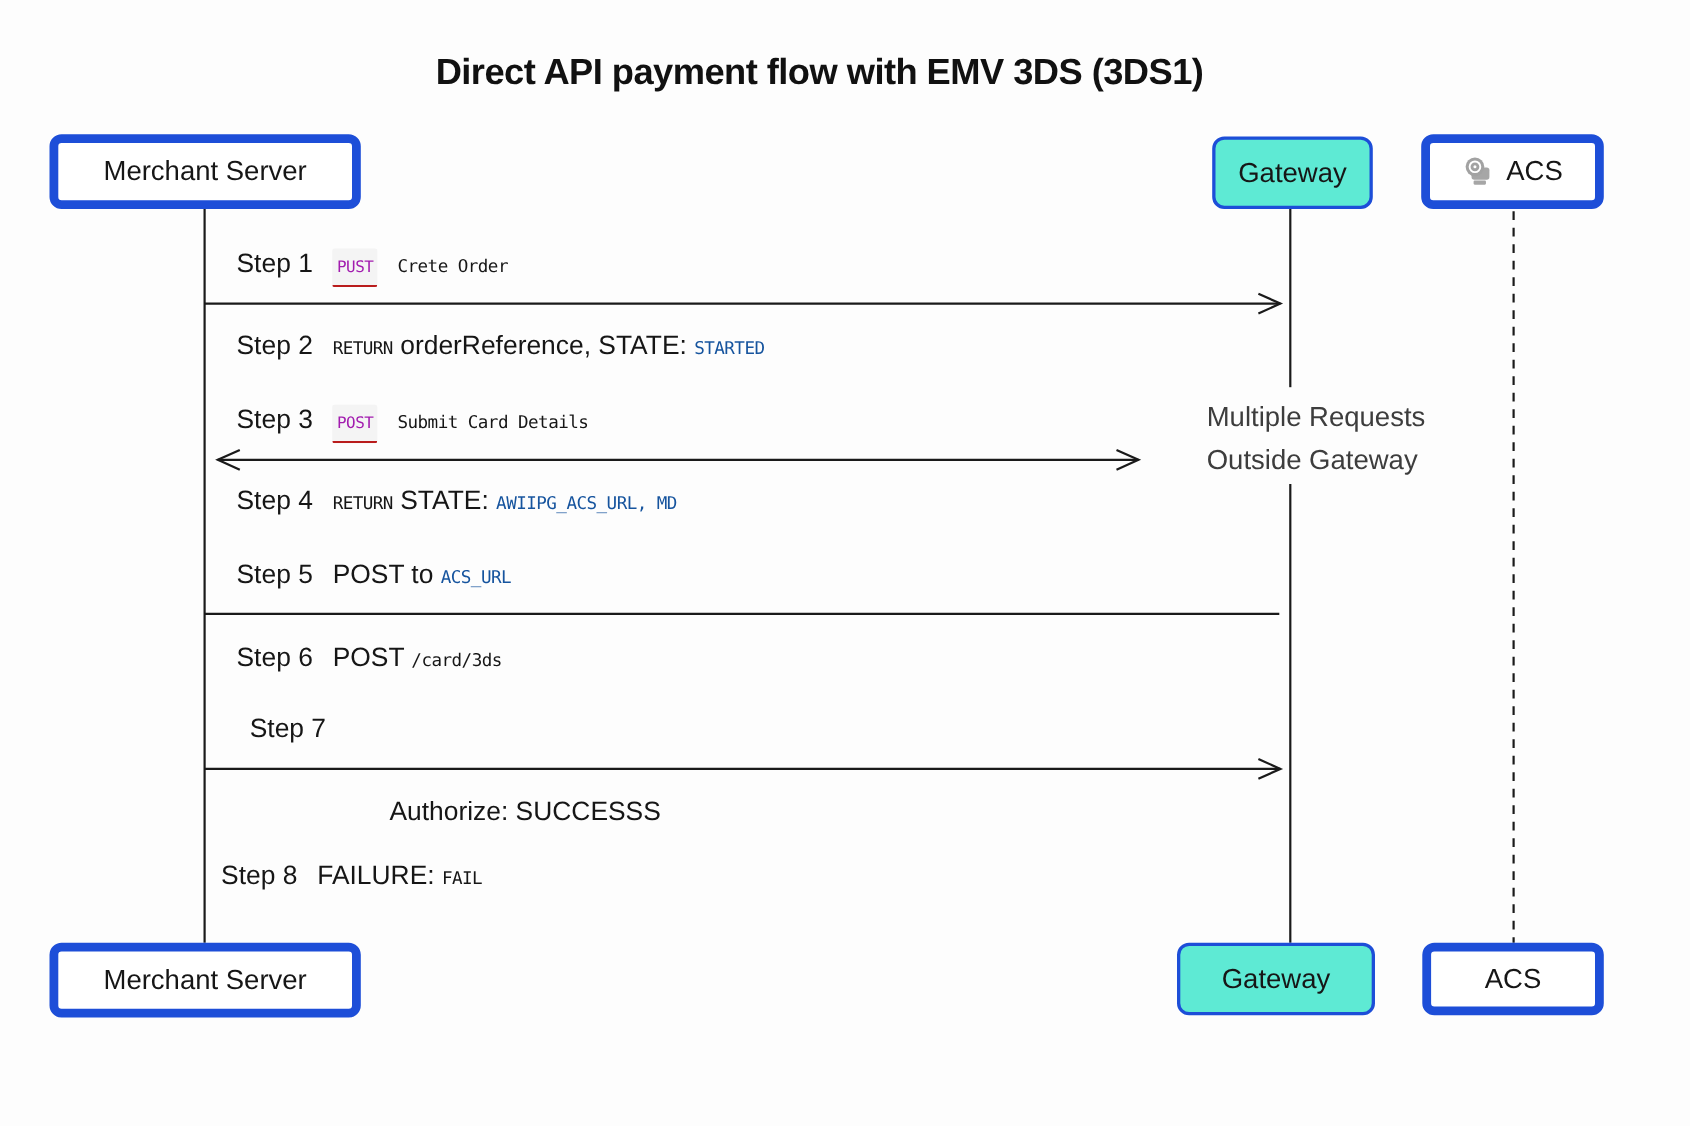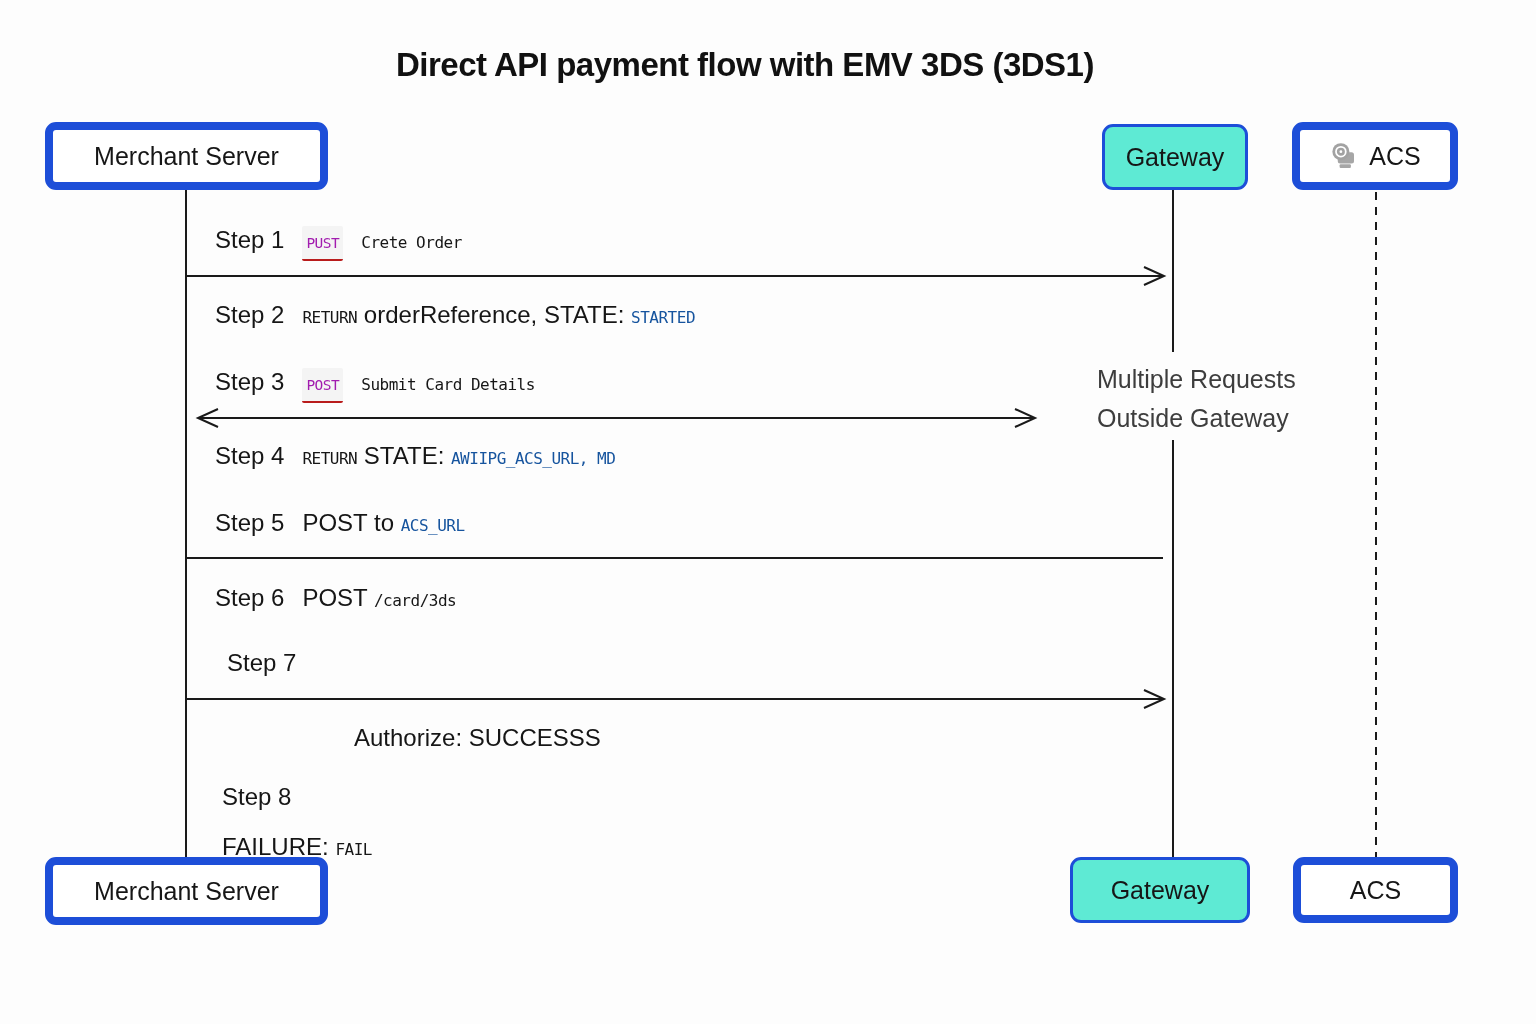--- a/index.html
+++ b/index.html
@@ -123,21 +123,21 @@
 </div>
 
 <div class="abs step-row" style="left:215px;top:647px;margin-left:12px;">
   <span class="step-label">Step 7</span>
 </div>
 
 <div class="abs step-row" style="left:310px;top:722px;margin-left:44px;">
   <span>Authorize: SUCCESSS</span>
 </div>
 
-<div class="abs step-row" style="left:222px;top:781px;flex-direction:column;">
+<div class="abs step-row" style="left:201px;top:781px;">
   <span class="step-label">Step 8</span>
   <span><span>FAILURE: </span><span class="mono">FAIL</span></span>
 </div>
 
 <div class="abs note" style="left:1063px;top:358px;margin-left:28px;">
   <div>Multiple Requests</div>
   <div>Outside Gateway</div>
 </div>
 
 </body></html>

